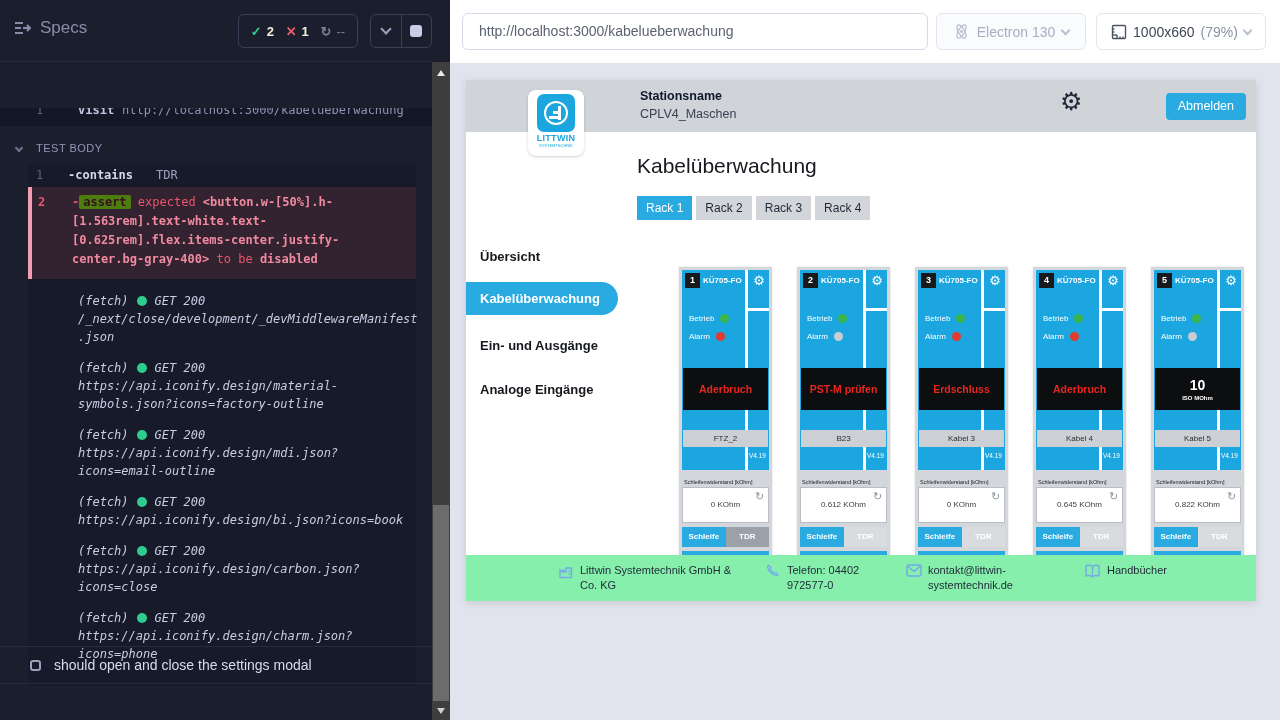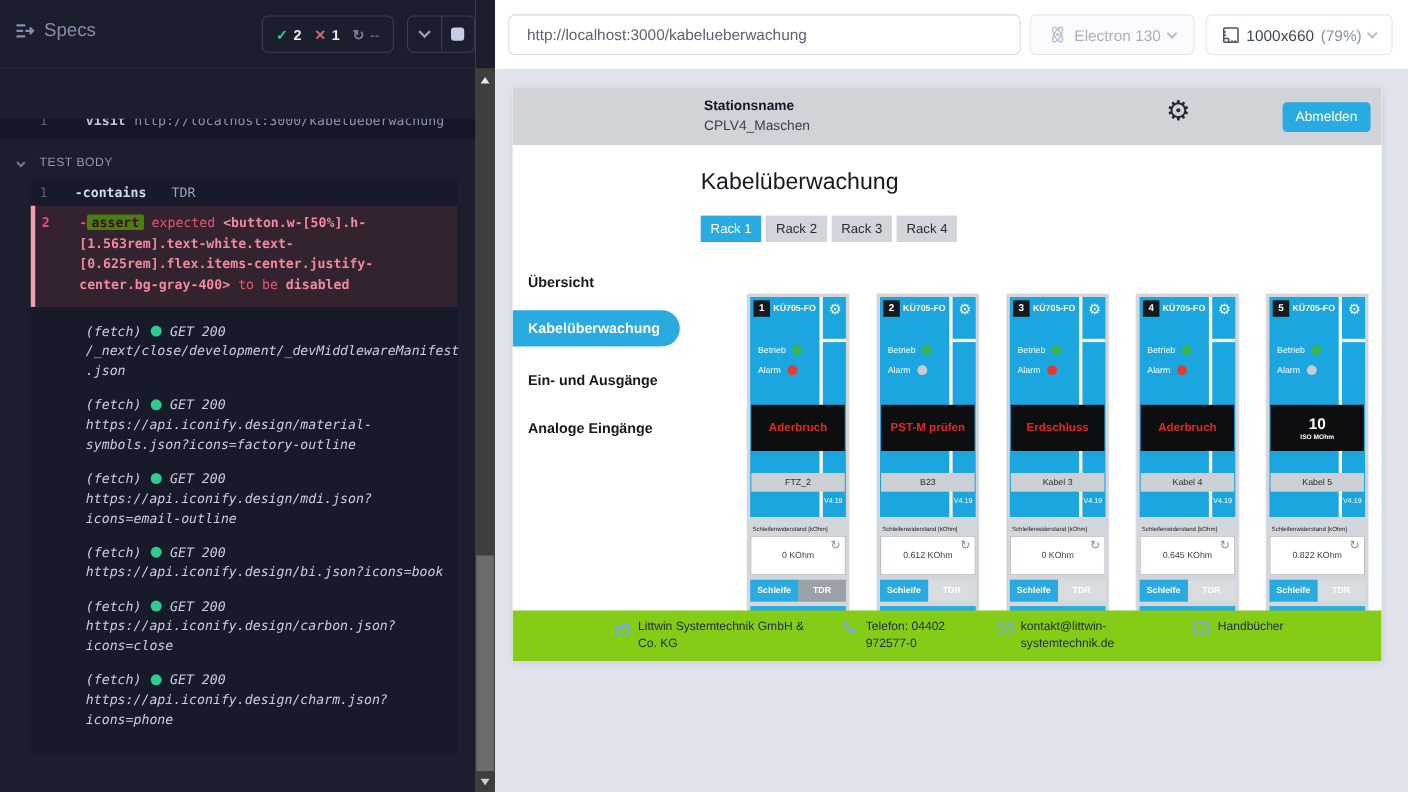--- a/index.html
+++ b/index.html
@@ -126,21 +126,21 @@
   .c-meter-box { position:relative; height:36px; background:#fff; border:1px solid #b9bec5; }
   .c-refresh { position:absolute; right:2px; top:2px; width:13px; height:13px; font-size:11px; line-height:13px; text-align:center; color:#8a9097; }
   .c-value { text-align:center; font-size:8px; color:#3a3f45; line-height:34px; }
   .c-buttons { margin-top:4px; display:flex; height:20px; }
   .c-btn { flex:1; color:#fff; font-size:8px; font-weight:bold; text-align:center; line-height:20px; }
   .btn-loop { background:#29abe2; }
   .btn-tdr-on { background:#9aa1a9; }
   .btn-tdr-off { background:#d9dcdf; }
   .c-strip { margin-top:4px; height:14px; background:#29abe2; }
 
-  .app-footer { position:absolute; left:0; bottom:0; width:790px; height:46px; background:#84cc16; z-index:5; }
+  .app-footer { position:absolute; left:0; bottom:0; width:790px; height:46px; background:#86efac; z-index:5; }
   .f-item { position:absolute; top:8px; display:flex; gap:6px; font-size:11px; line-height:15px; color:#1f2937; }
   .f-icon { flex:none; margin-top:1px; }
 </style>
 </head>
 <body>
 
 <div id="runner">
   <div class="runner-header">
     <div class="specs-btn">
       <svg width="18" height="14" viewBox="0 0 18 14">
@@ -253,20 +253,24 @@
     <div class="fetch-entry mono">
       <div class="fetch-head">
           <span>(fetch)</span>
           <span class="dot-green"></span>
           <span>GET 200</span>
         </div>
       <div class="fetch-url">https://api.iconify.design/charm.json?icons=phone</div>
     </div>
   </div>
 
+  <div class="pending-row">
+    <div class="pending-icon"></div>
+    <div class="pending-label">should open and close the settings modal</div>
+  </div>
 </div>
 
 <div id="scrollcol">
   <div class="sc-track">
     <div class="sc-up"></div>
     <div class="sc-thumb"></div>
     <div class="sc-down"></div>
   </div>
 </div>
 
@@ -307,20 +311,32 @@
 
       <div class="app-header">
         <div class="station">
           <div class="lbl">Stationsname</div>
           <div class="val">CPLV4_Maschen</div>
         </div>
         <div class="gear-app">⚙</div>
         <div class="logout-btn">Abmelden</div>
       </div>
 
+      <div class="logo-card">
+        <div class="logo-sq">
+          <svg width="30" height="30" viewBox="0 0 30 30">
+            <circle cx="15" cy="15" r="11" fill="none" stroke="#ffffff" stroke-width="2"></circle>
+            <rect x="17" y="8" width="3" height="14" fill="#ffffff"></rect>
+            <rect x="12" y="13" width="5" height="3" fill="#ffffff"></rect>
+            <rect x="8" y="18" width="9" height="3" fill="#ffffff"></rect>
+          </svg>
+        </div>
+        <div class="logo-t1">LITTWIN</div>
+        <div class="logo-t2">SYSTEMTECHNIK</div>
+      </div>
 
       <div class="app-sidebar">
         <div class="side-item" style="top:117px;">Übersicht</div>
         <div class="side-pill">Kabelüberwachung</div>
         <div class="side-item" style="top:206px;">Ein- und Ausgänge</div>
         <div class="side-item" style="top:250px;">Analoge Eingänge</div>
       </div>
 
       <div class="app-title">Kabelüberwachung</div>
 

